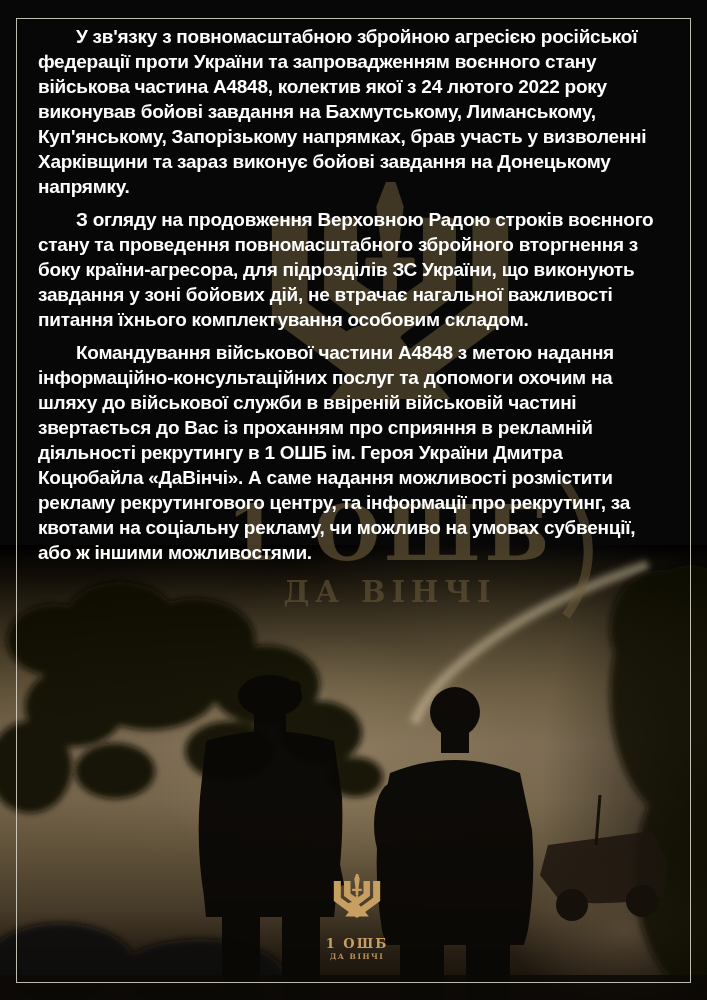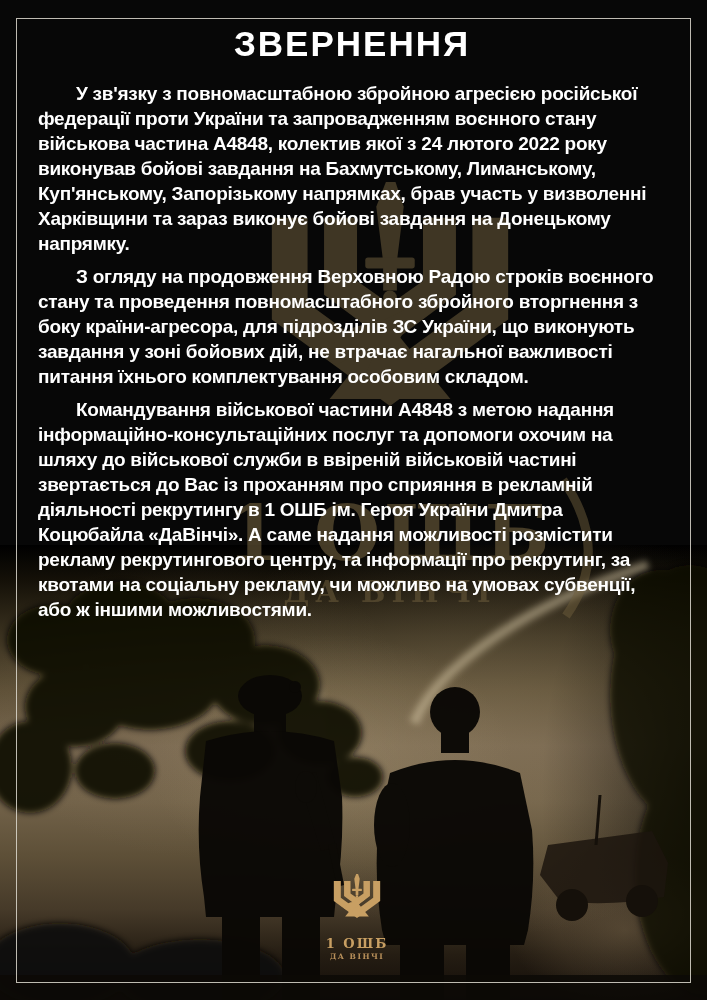--- a/index.html
+++ b/index.html
@@ -142,21 +142,20 @@
       <use href="#emblem" x="55" y="0" width="330" height="316"></use>
     </g>
     <path d="M393,298 Q442,368 396,434" fill="none" stroke="#6d5d3c" stroke-width="9" opacity="0.5"></path>
     <text x="220" y="378" text-anchor="middle" font-size="76" letter-spacing="4" fill="#6d5d3c" opacity="0.62">1 ОШБ</text>
     <text x="220" y="420" text-anchor="middle" font-size="29" letter-spacing="6" fill="#6d5d3c" opacity="0.55">ДА ВІНЧІ</text>
   </svg>
 
   <div class="frame"></div>
 
   <div class="content">
-    <h1 class="title">ЗВЕРНЕННЯ</h1>
     <p class="para">У зв'язку з повномасштабною збройною агресією російської федерації проти України та запровадженням воєнного стану військова частина А4848, колектив якої з 24 лютого 2022 року виконував бойові завдання на Бахмутському, Лиманському, Куп'янському, Запорізькому напрямках, брав участь у визволенні Харківщини та зараз виконує бойові завдання на Донецькому напрямку.</p>
     <p class="para">З огляду на продовження Верховною Радою строків воєнного стану та проведення повномасштабного збройного вторгнення з боку країни-агресора, для підрозділів ЗС України, що виконують завдання у зоні бойових дій, не втрачає нагальної важливості питання їхнього комплектування особовим складом.</p>
     <p class="para">Командування військової частини А4848 з метою надання інформаційно-консультаційних послуг та допомоги охочим на шляху до військової служби в ввіреній військовій частині звертається до Вас із проханням про сприяння в рекламній діяльності рекрутингу в 1 ОШБ ім. Героя України Дмитра Коцюбайла «ДаВінчі». А саме надання можливості розмістити рекламу рекрутингового центру, та інформації про рекрутинг, за квотами на соціальну рекламу, чи можливо на умовах субвенції, або ж іншими можливостями.</p>
   </div>
 
   <div class="logo">
     <svg class="logo-emblem" viewBox="0 0 200 230">
       <use href="#emblem"></use>
     </svg>
     <div class="logo-unit">1 ОШБ</div>

